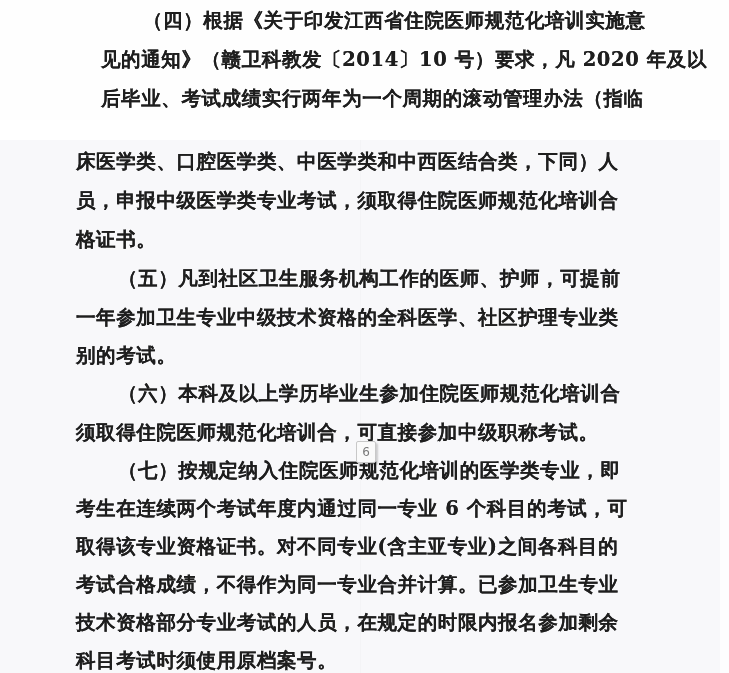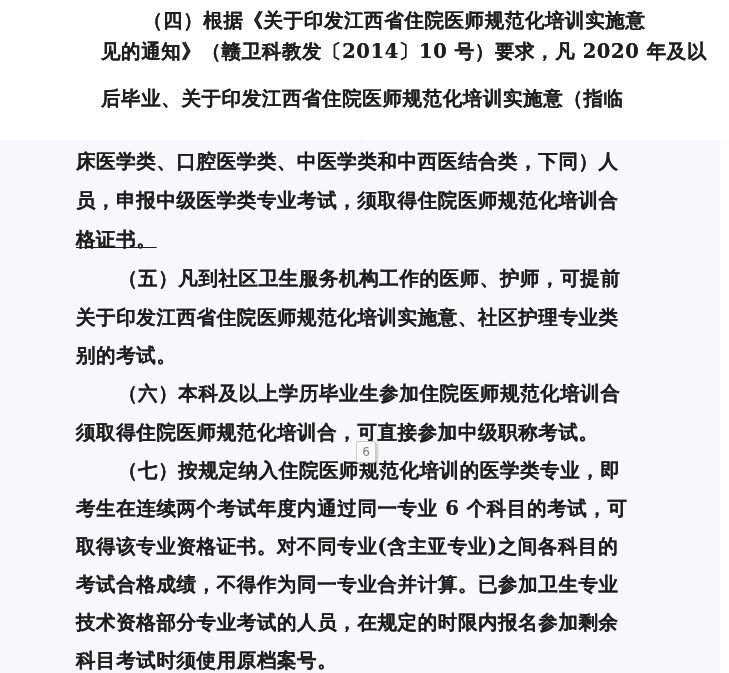--- a/index.html
+++ b/index.html
@@ -74,33 +74,33 @@
     text-align: center;
     color: #7a7a7a;
   }
 </style>
 </head>
 <body>
 
 <div class="page">
   <div class="block-top top">
     <div class="line indent" style="top:9px;">（四）根据《关于印发江西省住院医师规范化培训实施意</div>
-    <div class="line" style="top:40px;">见的通知》（赣卫科教发〔2014〕10 号）要求，凡 2020 年及以</div>
-    <div class="line" style="top:87px;">后毕业、关于印发江西省住院医师规范化培训实施意（指临</div>
+    <div class="line" style="top:48px;">见的通知》（赣卫科教发〔2014〕10 号）要求，凡 2020 年及以</div>
+    <div class="line" style="top:87px;">后毕业、考试成绩实行两年为一个周期的滚动管理办法（指临</div>
   </div>
 
   <div class="gap-strip"></div>
 
   <div class="block-bottom bottom">
     <div class="line" style="top:10px;">床医学类、口腔医学类、中医学类和中西医结合类，下同）人</div>
     <div class="line" style="top:49px;">员，申报中级医学类专业考试，须取得住院医师规范化培训合</div>
-    <div class="line" style="top:88px;text-decoration:underline;">格证书。</div>
+    <div class="line" style="top:88px;">格证书。</div>
 
     <div class="line indent" style="top:127px;">（五）凡到社区卫生服务机构工作的医师、护师，可提前</div>
-    <div class="line" style="top:166px;">关于印发江西省住院医师规范化培训实施意、社区护理专业类</div>
+    <div class="line" style="top:166px;">一年参加卫生专业中级技术资格的全科医学、社区护理专业类</div>
     <div class="line indent" style="top:242px;">（六）本科及以上学历毕业生参加住院医师规范化培训合</div>
 
     <div class="line" style="top:204px;">别的考试。</div>
     <div class="line" style="top:281px;">须取得住院医师规范化培训合，可直接参加中级职称考试。</div>
 
     <div class="line indent" style="top:319px;">（七）按规定纳入住院医师规范化培训的医学类专业，即</div>
     <div class="line" style="top:357px;">考生在连续两个考试年度内通过同一专业 6 个科目的考试，可</div>
     <div class="line" style="top:395px;">取得该专业资格证书。对不同专业(含主亚专业)之间各科目的</div>
     <div class="line" style="top:433px;text-align:right;">考试合格成绩，不得作为同一专业合并计算。已参加卫生专业</div>
     <div class="line" style="top:471px;">技术资格部分专业考试的人员，在规定的时限内报名参加剩余</div>

